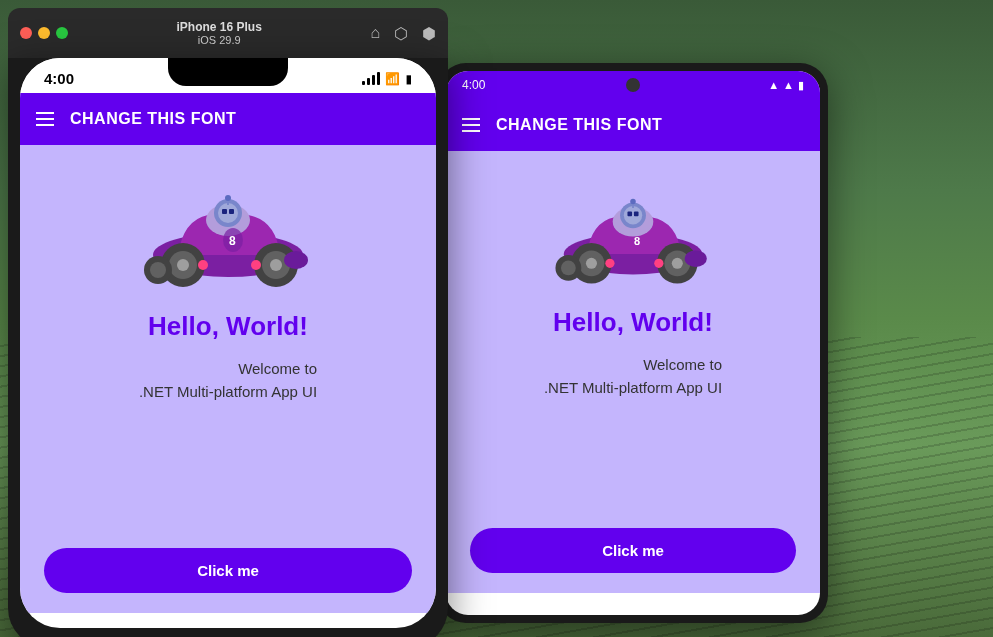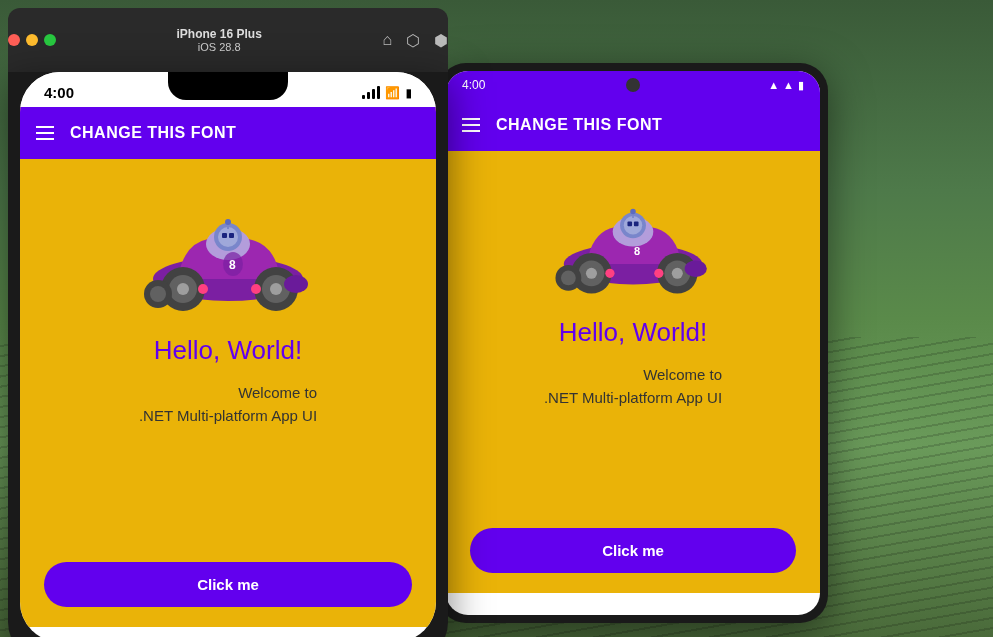--- a/index.html
+++ b/index.html
@@ -59,24 +59,24 @@
       flex-direction: column;
       align-items: center;
       position: relative;
       z-index: 2;
     }
 
     .iphone-top-bar {
       background: #2a2a2a;
       border-radius: 12px 12px 0 0;
       width: 440px;
-      height: 64px;
-      display: flex;
-      align-items: center;
-      padding: 0 0;
+      height: 50px;
+      display: flex;
+      align-items: center;
+      padding: 0 12px;
       gap: 8px;
     }
 
     .traffic-lights {
       display: flex;
       gap: 6px;
       align-items: center;
     }
 
     .dot {
@@ -167,25 +167,24 @@
     }
 
     .signal-dots span {
       width: 3px;
       background: #000;
       border-radius: 1px;
     }
 
     
     .app-content {
-      background: #eab308;
+      background: #c4b5fd;
       height: calc(100% - 50px);
       display: flex;
       flex-direction: column;
-      gap: 10px;
     }
 
     .app-header {
       background: #6200ee;
       color: white;
       display: flex;
       align-items: center;
       padding: 0 16px;
       height: 52px;
       gap: 16px;
@@ -218,21 +217,21 @@
       flex: 1;
       display: flex;
       flex-direction: column;
       align-items: center;
       padding: 20px 24px;
       gap: 16px;
     }
 
     .hello-text {
       font-size: 26px;
-      font-weight: 400;
+      font-weight: 700;
       color: #6200ee;
       text-align: left;
     }
 
     .welcome-text {
       font-size: 15px;
       color: #333;
       text-align: right;
       line-height: 1.5;
     }
@@ -330,21 +329,21 @@
   <div class="iphone-wrapper">
 
     <div class="iphone-top-bar">
       <div class="traffic-lights">
         <div class="dot dot-red"></div>
         <div class="dot dot-yellow"></div>
         <div class="dot dot-green"></div>
       </div>
       <div class="iphone-top-info">
         <span class="device-name">iPhone 16 Plus</span>
-        <span>iOS 28.8</span>
+        <span>iOS 29.9</span>
       </div>
       <div class="iphone-top-icons">
         <span>⌂</span>
         <span>⬡</span>
         <span>⬢</span>
       </div>
     </div>
 
     <div class="iphone-frame">
       <div class="iphone-screen">

